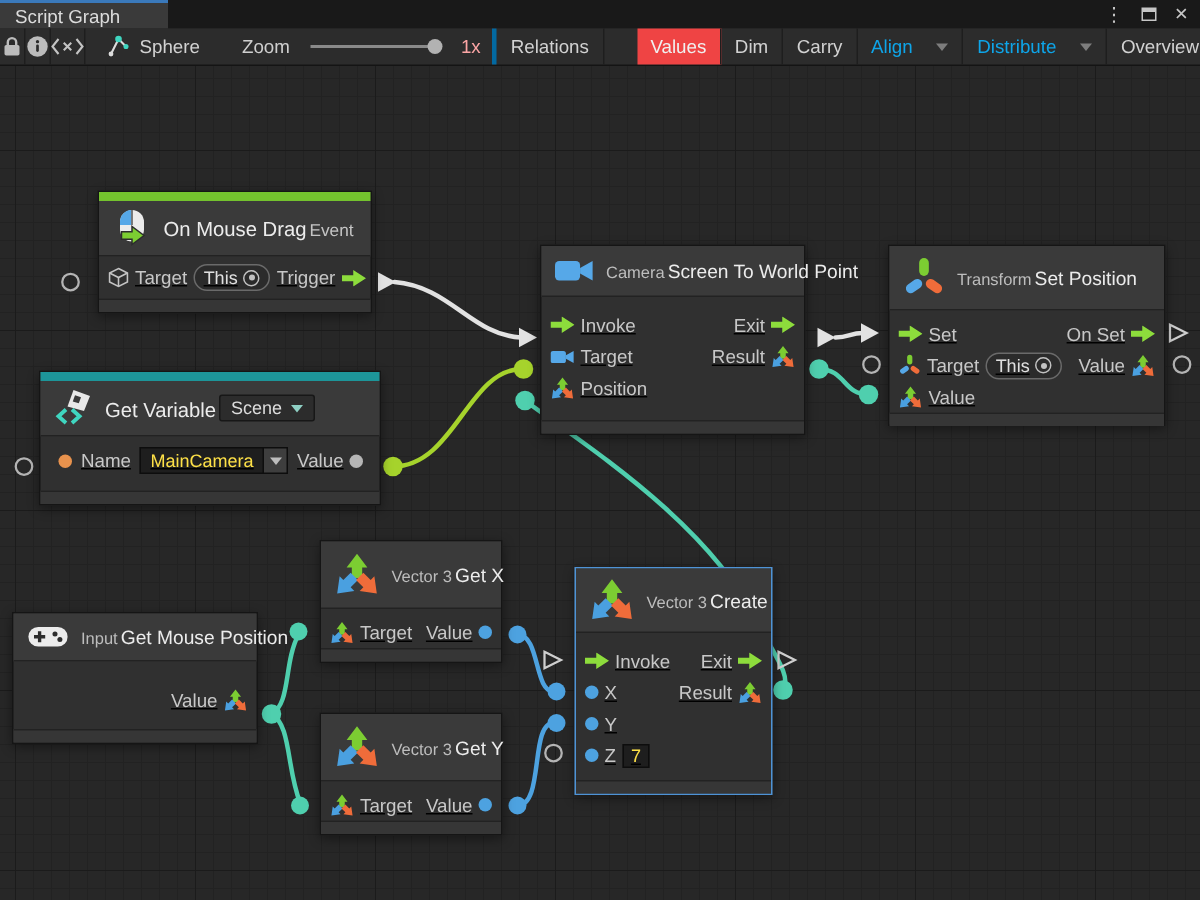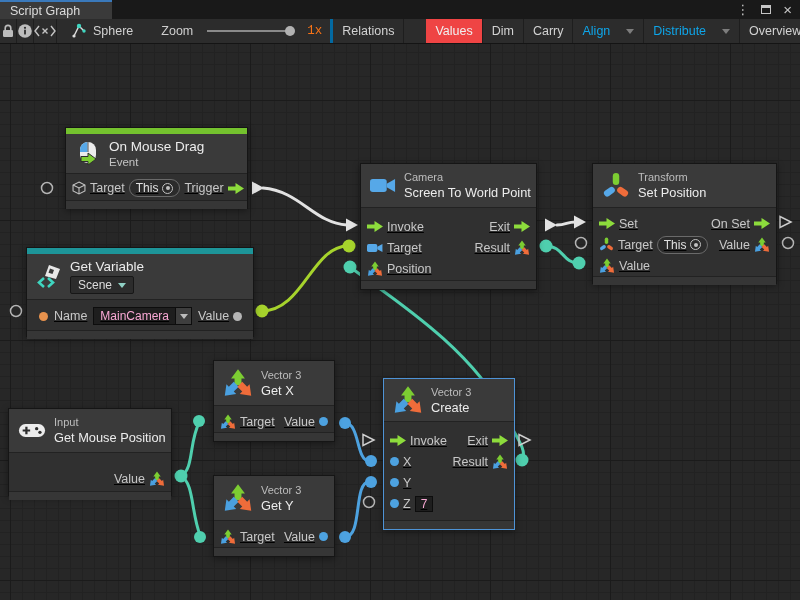--- a/index.html
+++ b/index.html
@@ -16,21 +16,21 @@
   .max-ic { width:10px; height:9px; border:1px solid #c6c6c6; border-top-width:3px; display:inline-block; }
 
   
   .toolbar { position:absolute; left:0; top:19px; width:800px; height:25px; background:#2c2c2c; border-bottom:1px solid #141414; display:flex; align-items:stretch; font-size:12.5px; color:#d2d2d2; }
   .tcell { display:flex; align-items:center; justify-content:center; border-right:1px solid #1e1e1e; }
   .tcell.w30{width:30px}.tcell.w32{width:32px}.tcell.w56{width:56px}
   .bczone { display:flex; align-items:center; flex:0 0 254px; border-right:3px solid #0369a1; padding:0 8px 0 14px; gap:6px; }
   .zoomlbl { margin-left:22px; color:#cfcfcf; }
   .ztrack { position:relative; width:86px; height:2px; background:#8a8a8a; margin-left:8px; }
   .zhandle { position:absolute; right:-2px; top:-4px; width:10px; height:10px; border-radius:50%; background:#b2b2b2; }
-  .zval { margin-left:8px; color:#f97316;font-family:Liberation Mono, monospace; }
+  .zval { margin-left:8px; color:#fca5a5; }
   .tbtn { display:flex; align-items:center; gap:5px; padding:0 9px; border-right:1px solid #1e1e1e; white-space:nowrap; cursor:default; }
   .tbtn.active { background:#ef4444; color:#f0f0f0;margin-left:22px; }
   .tbtn.disabled { color:#0ea5e9;gap:16px; }
   .tgap { width:4px; background:#242424; }
   .caret { width:0; height:0; border-left:4px solid transparent; border-right:4px solid transparent; border-top:5px solid #bdbdbd; display:inline-block; }
   .tbtn.disabled .caret { border-top-color:#7d7d7d; }
   .caret.teal { border-top-color:#8fd0c4; }
 
   
   .canvas { position:absolute; left:0; top:44px; width:800px; height:556px;
@@ -45,40 +45,40 @@
 
   .wires { position:absolute; left:0; top:0; width:800px; height:600px; z-index:1; }
   .wires path { fill:none; stroke-width:3; stroke-linecap:round; }
   .wf{stroke:#e2e2e2}.wg{stroke:#a6d32c}.wt{stroke:#4fcfae}.wb{stroke:#4da2e0}
 
   
   .node { position:absolute; z-index:2; background:#303030; border:1px solid #151515; display:flex; flex-direction:column; box-shadow:0 2px 7px rgba(0,0,0,.4); }
   .node.selected { border-color:#4e93d6; }
   .accent { height:6px; flex:0 0 auto; }
   .hdr { display:flex; align-items:center; gap:8px; padding:7px 9px; background:#3a3a3a; border-bottom:1px solid #222; }
-  .hcol { display:flex; flex-direction:column; gap:2px; min-width:0; }
+  .hcol { display:flex; flex-direction:row; gap:2px; min-width:0;align-items:flex-end; }
   .hcat { font-size:11px; color:#bdbdbd; white-space:nowrap; }
   .httl { font-size:12.8px; color:#ececec; white-space:nowrap; }
   .httl.big { font-size:13.5px; }
   .hsub { font-size:11.5px; color:#c4c4c4; }
   .body { display:flex; flex-direction:column; }
   .row { display:flex; align-items:center; gap:4px; padding:0 6px; height:21px;text-decoration:underline; }
   .rt { margin-left:auto; display:flex; align-items:center; gap:4px; }
   .lbl { font-size:12.5px; color:#c8c8c8; white-space:nowrap; }
   .nfoot { margin-top:auto; height:9px; background:#363636; border-top:1px solid #222; flex:0 0 auto; }
 
   .dot { width:9px; height:9px; border-radius:50%; flex:0 0 auto; }
   .dot.blue{background:#4da2e0}.dot.orange{background:#e8924d}.dot.grey{background:#b6b6b6}
 
   .pill { display:inline-flex; align-items:center; gap:4px; background:#2b2b2b; border:1px solid #6a6a6a; border-radius:10px; padding:1px 6px; font-size:12px; color:#e0e0e0; }
   .objpick { width:11px; height:11px; border:1.5px solid #c2c2c2; border-radius:50%; position:relative; display:inline-block; }
   .objpick::after { content:''; position:absolute; inset:2.5px; background:#c2c2c2; border-radius:50%; }
   .chip { display:inline-flex; align-items:center; gap:6px; background:#2c2c2c; border:1px solid #171717; border-radius:2px; padding:1px 7px; font-size:12px; color:#dcdcdc; width:fit-content; }
   .vbox { display:inline-flex; align-items:stretch; }
-  .vtext { background:#1e1e1e; border:1px solid #0d0d0d; padding:1px 6px; font-size:12px; color:#f9a8d4; white-space:nowrap; }
+  .vtext { background:#1e1e1e; border:1px solid #0d0d0d; padding:1px 6px; font-size:12px; color:#fde047; white-space:nowrap; }
   .vbtn { width:16px; background:#3e3e3e; border:1px solid #0d0d0d; border-left:0; display:flex; align-items:center; justify-content:center; }
 
   [data-icon] { display:inline-flex; flex:0 0 auto; }
   [data-icon] svg { width:100%; height:100%; display:block; }
   .i26{width:26px;height:26px}.i30{width:30px;height:30px}.i28{width:28px;height:28px}
   .icam{width:26px;height:19px}.icam-sm{width:16px;height:12px}
   .iarr{width:16px;height:11px}.iv3-sm{width:16px;height:16px}.itr-sm{width:15px;height:15px}
   .icube{width:14px;height:14px}.igp{width:28px;height:17px}
   .i16{width:16px;height:16px}.i22x12{width:22px;height:12px}
 </style>

